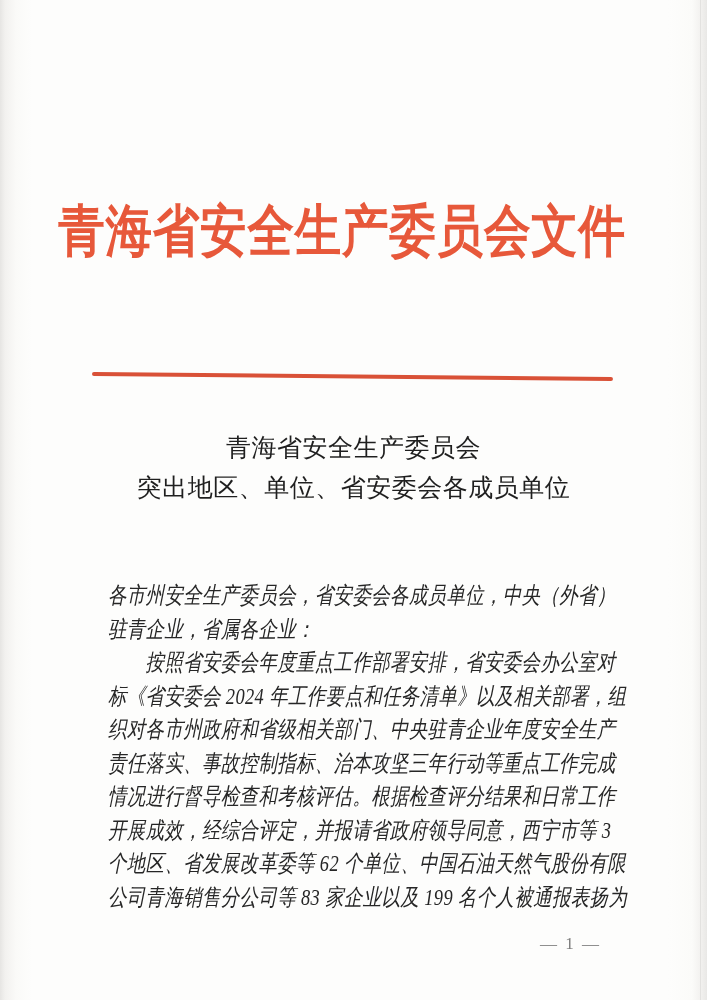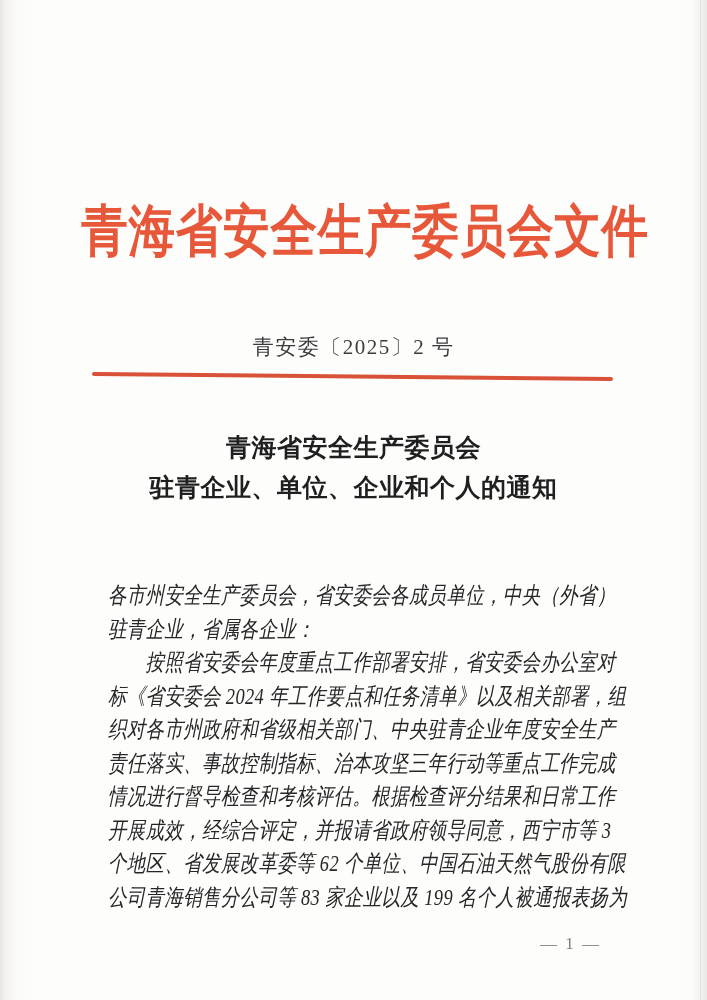--- a/index.html
+++ b/index.html
@@ -13,21 +13,21 @@
     background:
       linear-gradient(90deg,#e6e5e3 0px,#f2f1ef 5px,#fafaf8 16px,#fdfdfc 32px,#fdfdfc 668px,#fbfbf9 692px,#f3f2f0 700px,#e9e8e6 707px),
       #fdfdfc;
   }
   .right-seam{
     position:absolute;top:0;bottom:0;right:6px;width:1px;background:#dddcda;opacity:.7;
   }
   
   .letterhead{
     position:absolute;top:201px;left:0;width:100%;
-    text-align:right;line-height:60px;white-space:nowrap;
+    text-align:left;line-height:60px;white-space:nowrap;
   }
   .letterhead > span{
     display:inline-block;
     font-size:56px;font-weight:bold;
     transform:scaleX(0.83);
     letter-spacing:1px;
     color:#e7583a;
   }
   
   .doc-number{
@@ -41,21 +41,21 @@
     background:linear-gradient(90deg,#d84e34,#e25a3d 60%,#d95137);
     border-radius:2px;
     transform:rotate(0.55deg);transform-origin:left center;
   }
   
   .doc-title{
     position:absolute;top:428px;left:0;width:100%;
     text-align:center;color:#1f1f1f;
   }
   .doc-title .t-line{
-    font-size:25px;font-weight:bold;line-height:39.5px;
+    font-size:25px;font-weight:normal;line-height:39.5px;
     letter-spacing:0.5px;white-space:nowrap;
   }
   
   .body-text{
     position:absolute;top:579px;left:108px;width:560px;
     color:#262626;
     font-style:italic;
   }
   .body-text .b-line{
     font-size:23px;line-height:33.5px;white-space:nowrap;
@@ -73,27 +73,26 @@
 <body>
 
 <div class="page">
 
   <div class="right-seam"></div>
 
   <div class="letterhead">
     <span style="color: rgb(231, 88, 58);">青海省安全生产委员会文件</span>
   </div>
 
-  <div class="doc-number">青安委〔2025〕2 号</div>
 
   <div class="red-divider" style="background: rgb(217, 81, 55);"></div>
 
   <div class="doc-title">
     <div class="t-line">青海省安全生产委员会</div>
-    <div class="t-line">驻青企业、单位、企业和个人的通知</div>
+    <div class="t-line">突出地区、单位、省安委会各成员单位</div>
   </div>
 
   <div class="body-text" style="color: rgb(38, 38, 38);">
     <div class="b-line">各市州安全生产委员会，省安委会各成员单位，中央（外省）</div>
     <div class="b-line">驻青企业，省属各企业：</div>
     <div class="b-line">　　按照省安委会年度重点工作部署安排，省安委会办公室对</div>
     <div class="b-line">标《省安委会 2024 年工作要点和任务清单》以及相关部署，组</div>
     <div class="b-line">织对各市州政府和省级相关部门、中央驻青企业年度安全生产</div>
     <div class="b-line">责任落实、事故控制指标、治本攻坚三年行动等重点工作完成</div>
     <div class="b-line">情况进行督导检查和考核评估。根据检查评分结果和日常工作</div>

